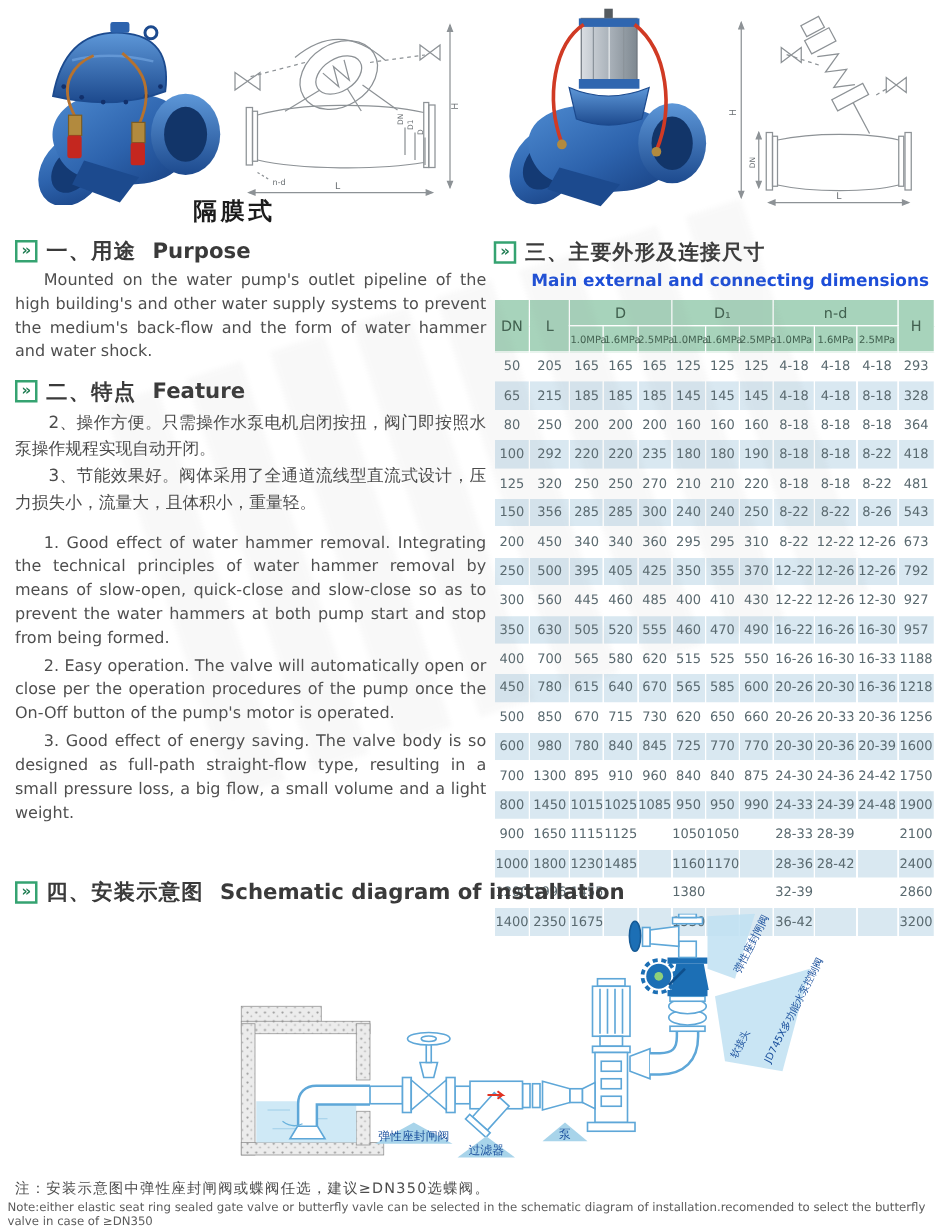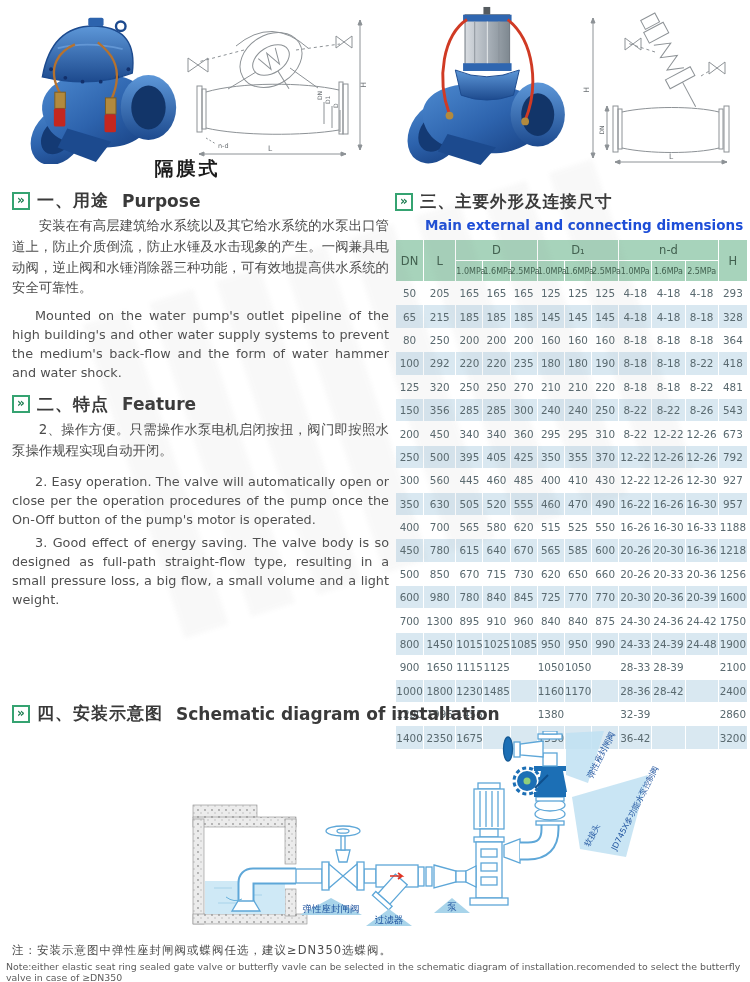--- a/index.html
+++ b/index.html
@@ -230,30 +230,31 @@
   </div>
 </div>
 
 <div class="col-left">
 
   <div class="sec-head">
     <span class="sec-icon">»</span>
     <span class="sec-title-zh">一、用途</span>
     <span class="sec-title-en">Purpose</span>
   </div>
-  <p class="para-zh">安装在有高层建筑给水系统以及其它给水系统的水泵出口管道上，防止介质倒流，防止水锤及水击现象的产生。一阀兼具电动阀，逆止阀和水锤消除器三种功能，可有效地提高供水系统的安全可靠性。</p>
   <p class="para-en">Mounted on the water pump's outlet pipeline of the high building's and other water supply systems to prevent the medium's back-flow and the form of water hammer and water shock.</p>
 
   <div class="sec-head">
     <span class="sec-icon">»</span>
     <span class="sec-title-zh">二、特点</span>
     <span class="sec-title-en">Feature</span>
   </div>
   <p class="para-zh feat-zh">2、操作方便。只需操作水泵电机启闭按扭，阀门即按照水泵操作规程实现自动开闭。</p>
+  <p class="para-zh feat-zh">3、节能效果好。阀体采用了全通道流线型直流式设计，压力损失小，流量大，且体积小，重量轻。</p>
   <div style="height:8px"></div>
+  <p class="para-en feat-en">1. Good effect of water hammer removal. Integrating the technical principles of water hammer removal by means of slow-open, quick-close and slow-close so as to prevent the water hammers at both pump start and stop from being formed.</p>
   <p class="para-en feat-en">2. Easy operation. The valve will automatically open or close per the operation procedures of the pump once the On-Off button of the pump's motor is operated.</p>
   <p class="para-en feat-en">3. Good effect of energy saving. The valve body is so designed as full-path straight-flow type, resulting in a small pressure loss, a big flow, a small volume and a light weight.</p>
 </div>
 
 <div class="col-right">
   <div class="sec-head">
     <span class="sec-icon">»</span>
     <span class="sec-title-zh" style="font-size:16.5px">三、主要外形及连接尺寸</span>
   </div>
   <div class="sub-title-en">Main external and connecting dimensions</div>

